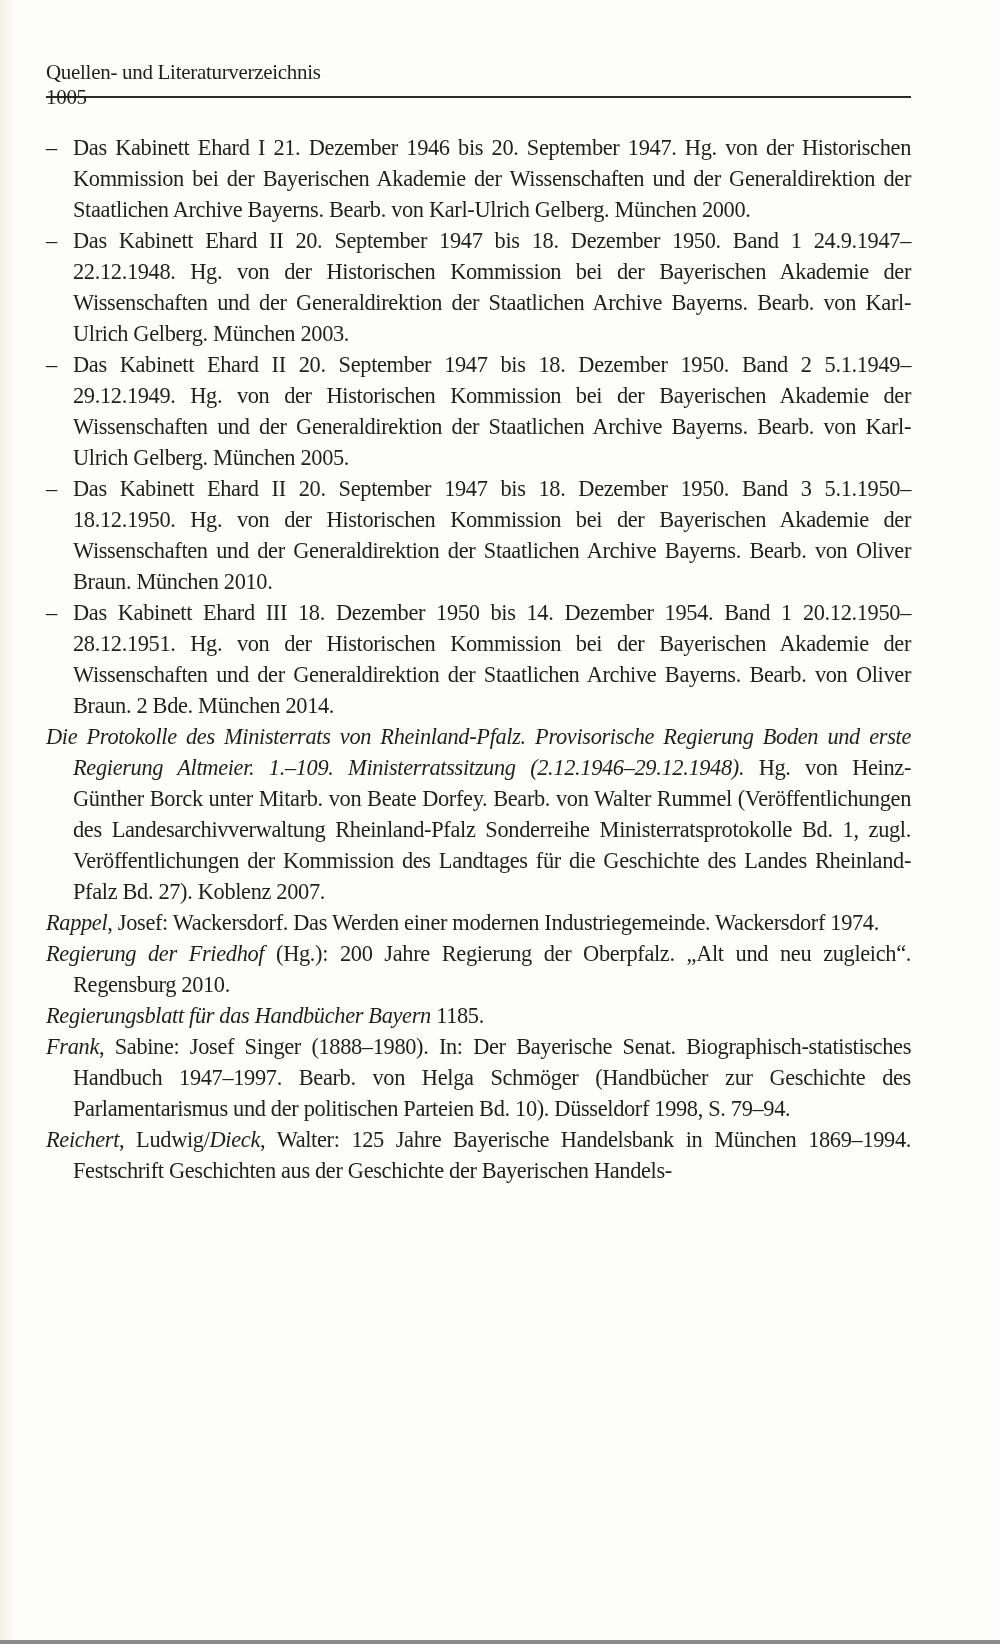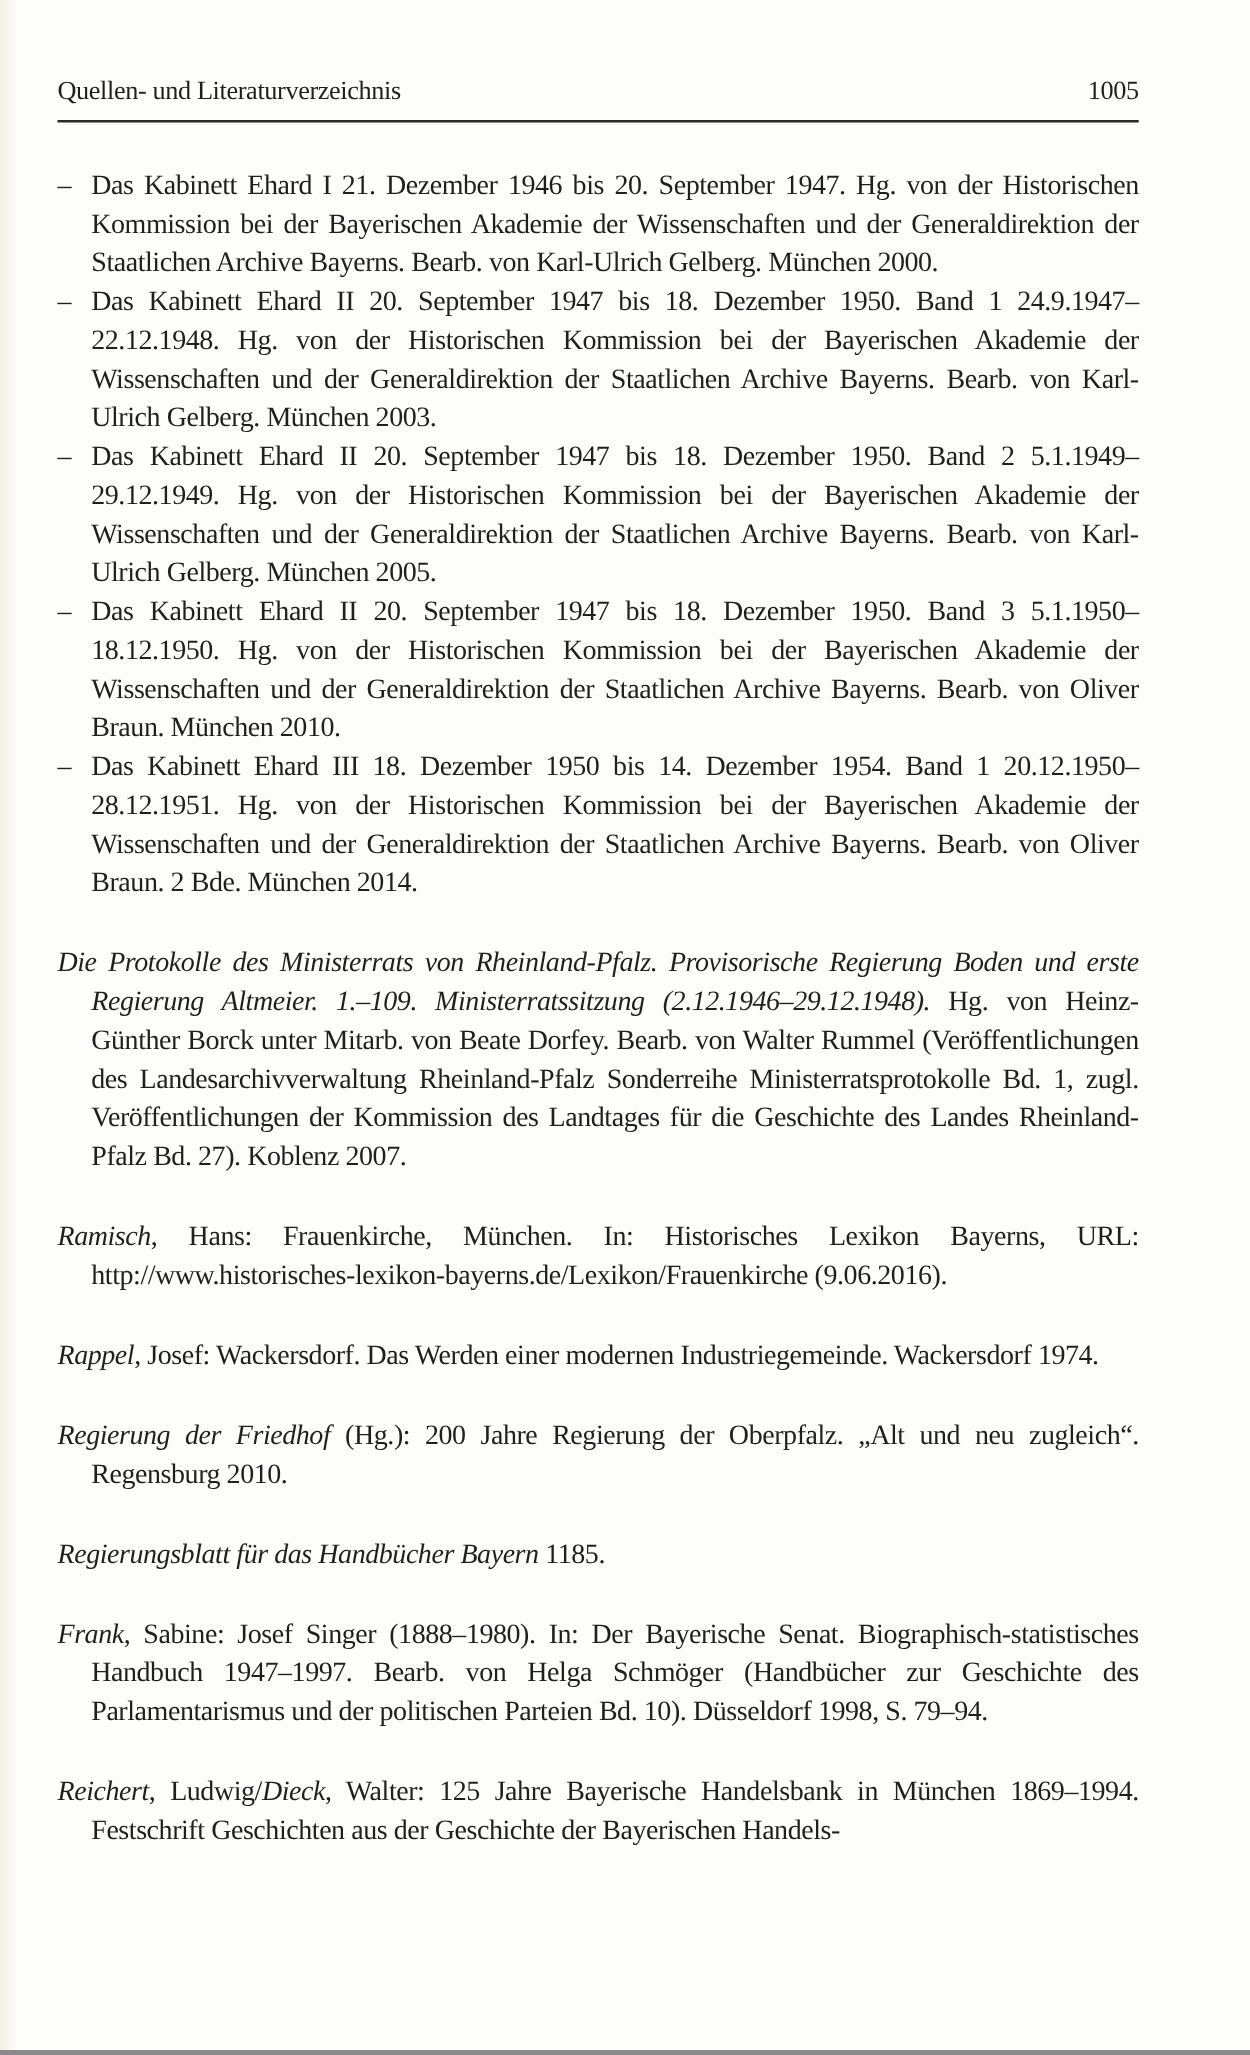--- a/index.html
+++ b/index.html
@@ -17,29 +17,30 @@
   .bottom-edge {
     position: absolute; left: 0; bottom: 0; width: 1000px; height: 4px;
     background: #8a8a8a;
   }
   .page { position: absolute; left: 46px; top: 60px; width: 865px; }
   .running-head {
     display: flex; justify-content: space-between; align-items: baseline;
     font-size: 21px; letter-spacing: -0.3px; height: 32px;
     padding-bottom: 4px;
     border-bottom: 2px solid #2a2a2a;
+    flex-direction: column;
   }
   .entries { margin-top: 34px; font-size: 22.4px; line-height: 31px; }
   .entry { text-align: justify; letter-spacing: -0.35px; }
   .sub {
     position: relative; padding-left: 27px;
   }
   .sub .dash { position: absolute; left: 0; top: 0; }
   .main {
-    padding-left: 27px; text-indent: -27px; margin-top: 33px;
+    padding-left: 27px; text-indent: -27px;
   }
   i { font-style: italic; }
 </style>
 </head>
 <body>
 
 <div class="left-edge"></div>
 
 <div class="page">
   <div class="running-head">
@@ -66,21 +67,20 @@
     </div>
     <div class="entry sub">
       <span class="dash">–</span>
       <span>Das Kabinett Ehard III 18. Dezember 1950 bis 14. Dezember 1954. Band 1 20.12.1950–28.12.1951. Hg. von der Historischen Kommission bei der Bayerischen Akademie der Wissenschaften und der Generaldirektion der Staatlichen Archive Bayerns. Bearb. von Oliver Braun. 2 Bde. München 2014.</span>
     </div>
 
     <div class="entry main"><i>Die Protokolle des Ministerrats von Rheinland-Pfalz. Provisorische Regierung Boden und erste Regierung Altmeier. 1.–109. Ministerratssitzung</i><i> (2.12.1946–29.12.1948).</i><span> Hg. von Heinz-Günther Borck unter Mitarb. von Beate Dorfey. Bearb. von Walter Rummel (Veröffentlichungen des Landesarchivverwaltung Rheinland-Pfalz Sonderreihe Ministerratsprotokolle Bd. 1, zugl. Veröffentlichungen der Kommission des Landtages für die Geschichte des Landes Rheinland-Pfalz Bd. 27). Koblenz 2007.</span></div>
 
 
 
-    <div class="entry main"><i>Ramisch</i><span>, Hans: Frauenkirche, München. In: Historisches Lexikon Bayerns, URL: http://www.historisches-lexikon-bayerns.de/Lexikon/Frauenkirche (9.06.2016).</span></div>
 
     <div class="entry main"><i>Rappel</i><span>, Josef: Wackersdorf. Das Werden einer modernen Industriegemeinde. Wackersdorf 1974.</span></div>
 
     <div class="entry main"><i>Regierung der Friedhof</i><span> (Hg.): 200 Jahre Regierung der Oberpfalz. „Alt und neu zugleich“. Regensburg 2010.</span></div>
 
     <div class="entry main"><i>Regierungsblatt für das Handbücher Bayern</i><span> 1185.</span></div>
 
     <div class="entry main"><i>Frank</i><span>, Sabine: Josef Singer (1888–1980). In: Der Bayerische Senat. Biographisch-statistisches Handbuch 1947–1997. Bearb. von Helga Schmöger (Handbücher zur Geschichte des Parlamentarismus und der politischen Parteien Bd. 10). Düsseldorf 1998, S. 79–94.</span></div>
 
     <div class="entry main"><i>Reichert</i><span>, Ludwig/</span><i>Dieck</i><span>, Walter: 125 Jahre Bayerische Handelsbank in München 1869–1994. Festschrift Geschichten aus der Geschichte der Bayerischen Handels-</span></div>

